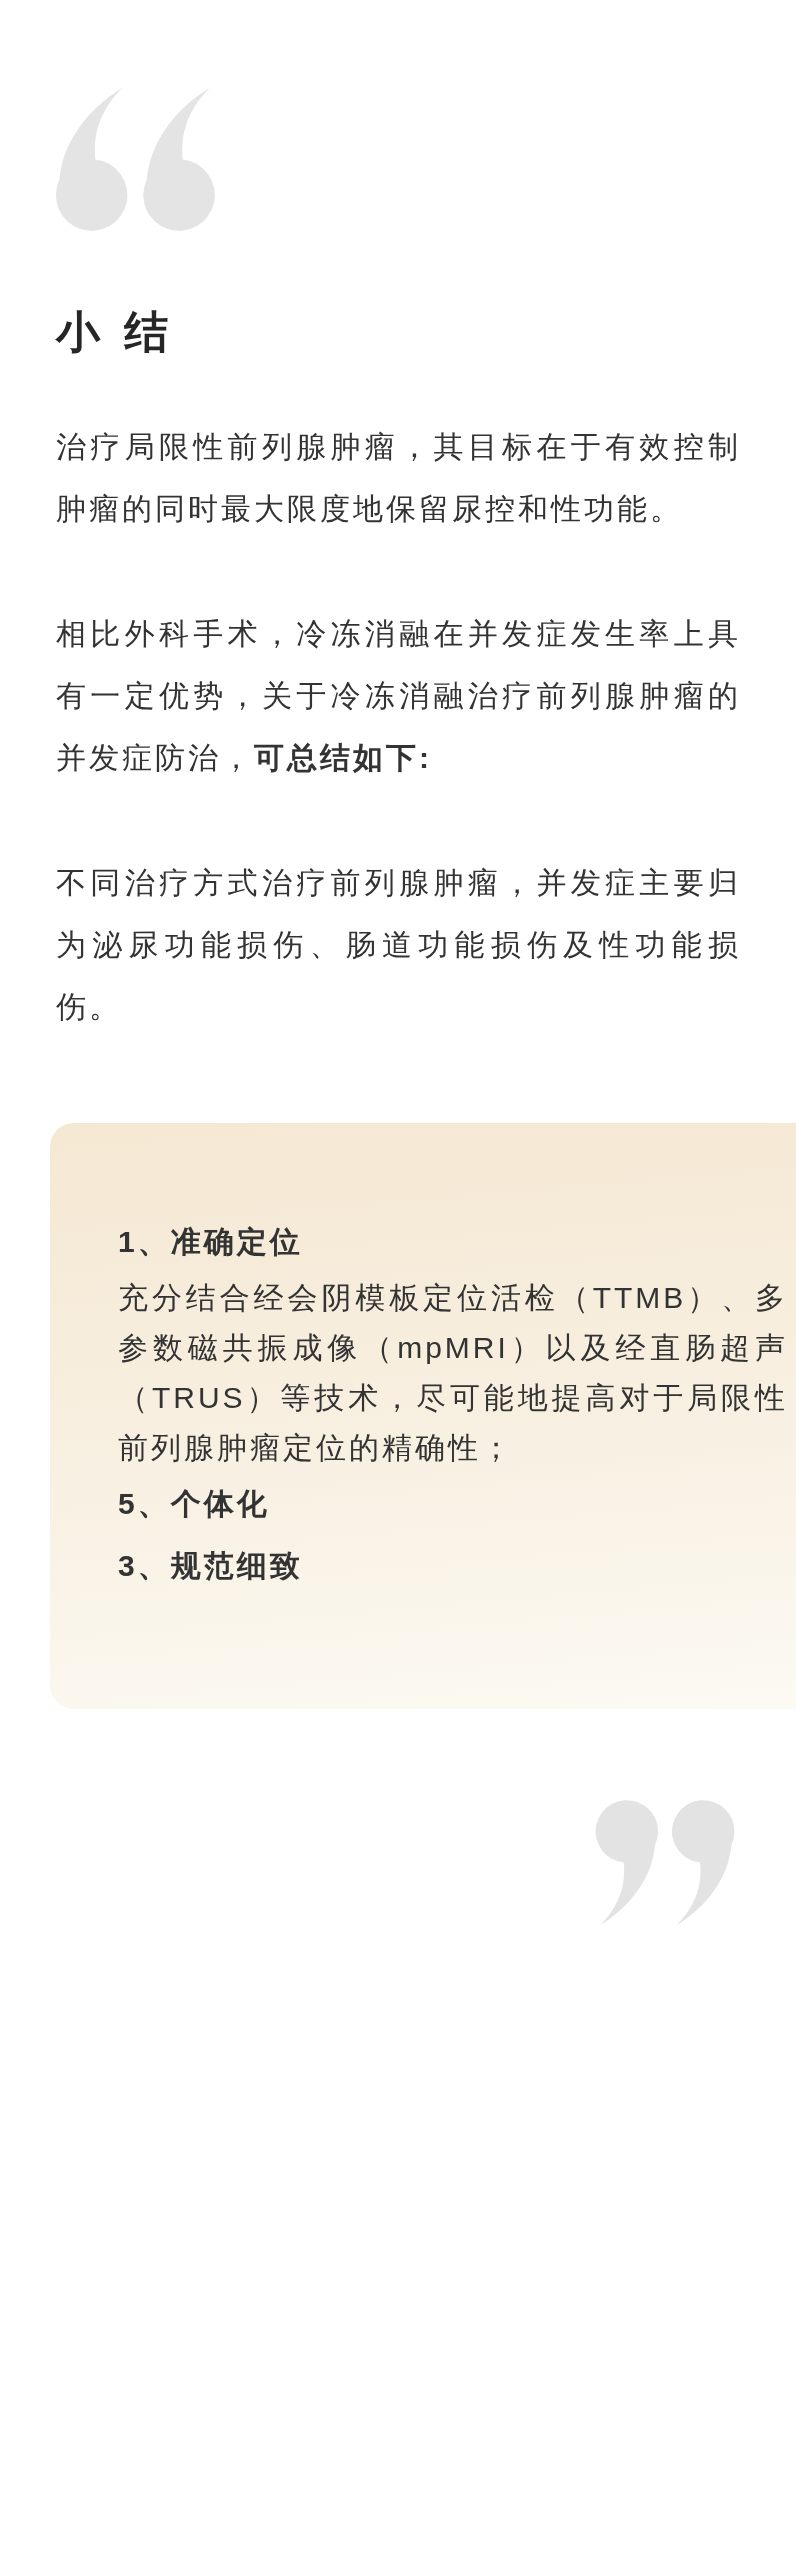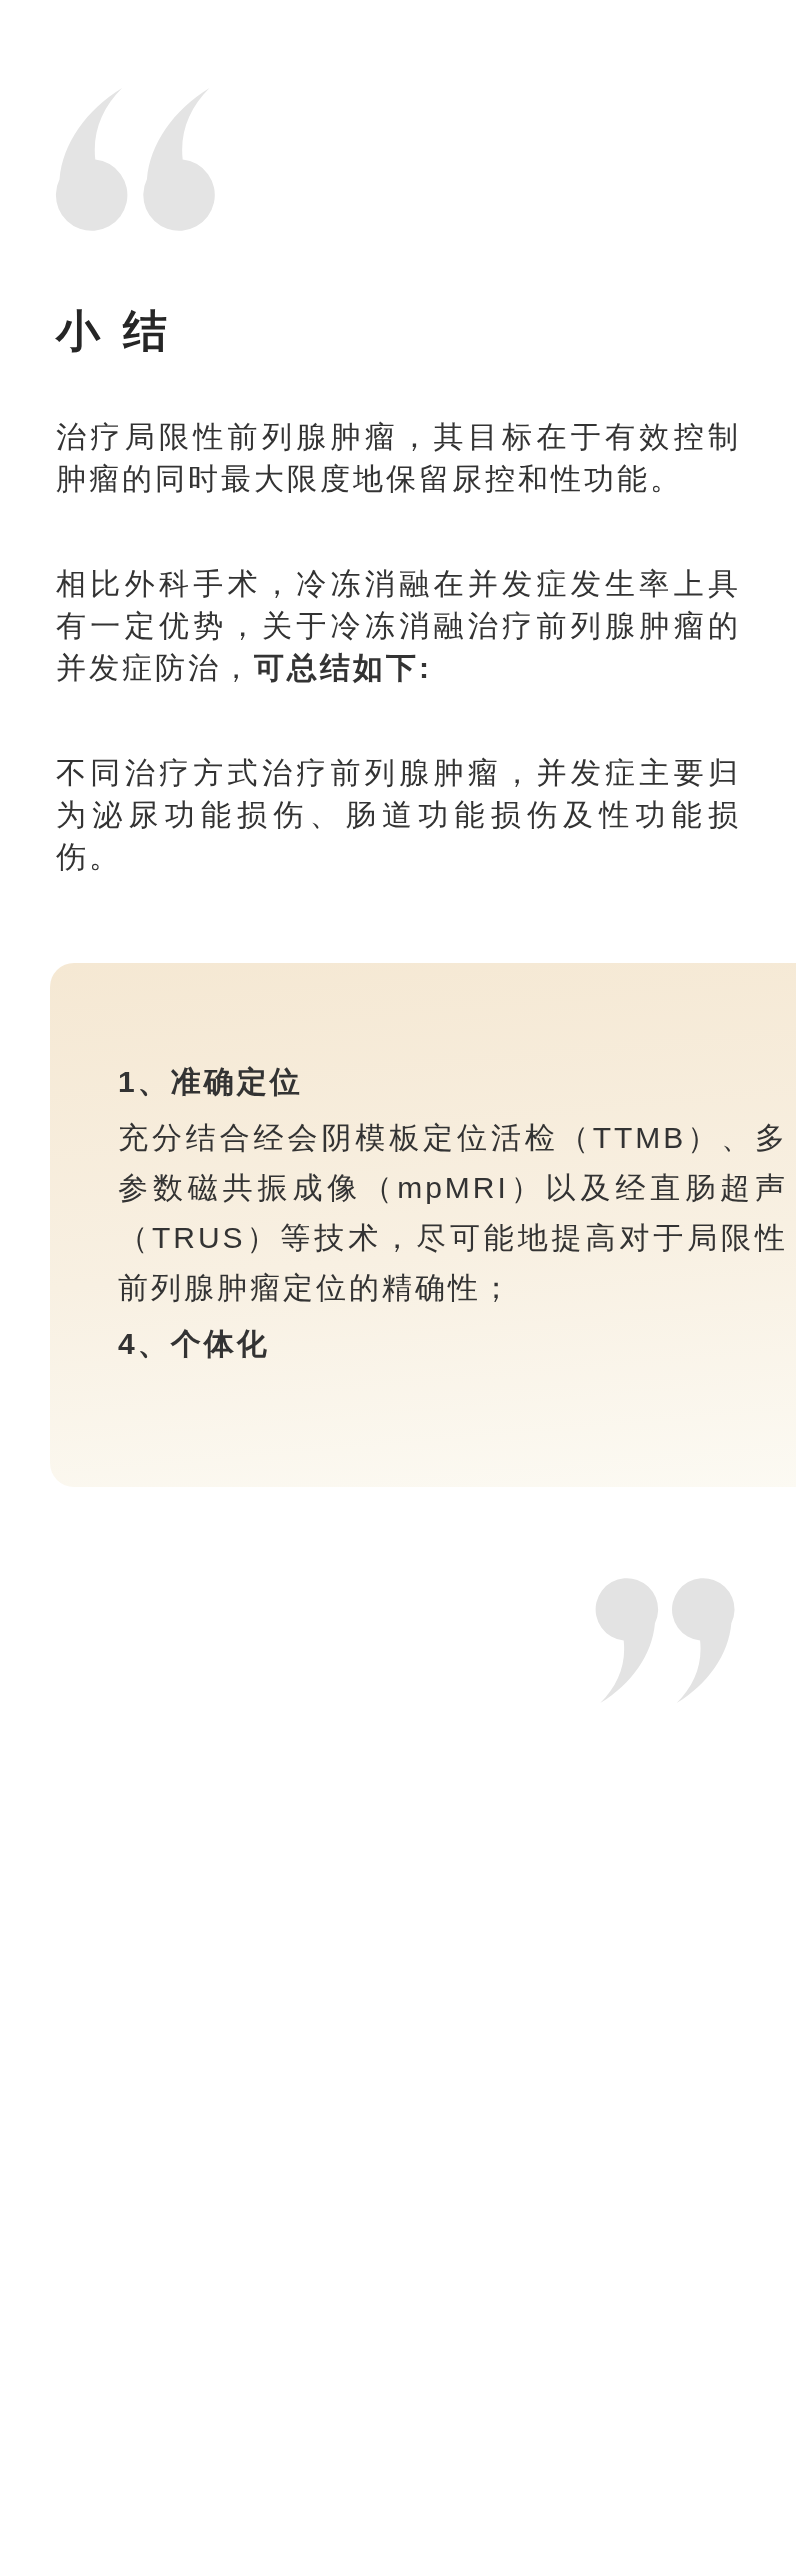--- a/index.html
+++ b/index.html
@@ -17,33 +17,33 @@
 
   .quote-open {
     display: block;
     margin: 88px 0 0 50px;
     width: 172px;
     height: 143px;
   }
 
   .heading {
     margin: 74px 0 0 56px;
-    font-family: Liberation Serif, serif;
+    font-family: Liberation Sans, sans-serif;
     font-size: 44px;
     line-height: 54px;
     font-weight: 700;
     letter-spacing: 6px;
     color: #262626;
   }
 
   .para {
     width: 685px;
     margin-left: 56px;
     font-size: 30px;
-    line-height: 42px;
+    line-height: 62px;
     letter-spacing: 3px;
     color: #333333;
     text-align: justify;
     text-justify: inter-ideograph;
   }
   .para-1 { margin-top: 57px; }
   .para-2 { margin-top: 63px; }
   .para-3 { margin-top: 63px; }
   .bold { font-weight: 700; }
 
@@ -94,23 +94,24 @@
   <p class="para para-3"><span>相比外科手术，冷冻消融在并发症发生率上具有一定优势，关于冷冻消融治疗前列腺肿瘤的并发症防治，</span><span class="bold">可总结如下:</span></p>
 
   <p class="para para-2">不同治疗方式治疗前列腺肿瘤，并发症主要归为泌尿功能损伤、肠道功能损伤及性功能损伤。</p>
 
   <div class="summary-box">
     <div class="summary-item">
       <div class="summary-item-title">1、准确定位</div>
       <div class="summary-item-body">充分结合经会阴模板定位活检（TTMB）、多参数磁共振成像（mpMRI）以及经直肠超声（TRUS）等技术，尽可能地提高对于局限性前列腺肿瘤定位的精确性；</div>
     </div>
     <div class="summary-item">
-      <div class="summary-item-title">4、个体化</div>
+      <div class="summary-item-title">5、个体化</div>
     </div>
     <div class="summary-item">
+      <div class="summary-item-title">3、规范细致</div>
     </div>
   </div>
 
   <svg class="quote-close" viewBox="0 0 160 144" xmlns="http://www.w3.org/2000/svg" aria-hidden="true">
     <g transform="rotate(180 80 72)">
       <path d="M66,0 C30,22 6,56 3,92 A36,36 0 1 0 39,72 C36,44 46,20 66,0 Z" fill="#E3E3E3"></path>
       <path d="M154,0 C118,22 94,56 91,92 A36,36 0 1 0 127,72 C124,44 134,20 154,0 Z" fill="#E3E3E3"></path>
     </g>
   </svg>
 

